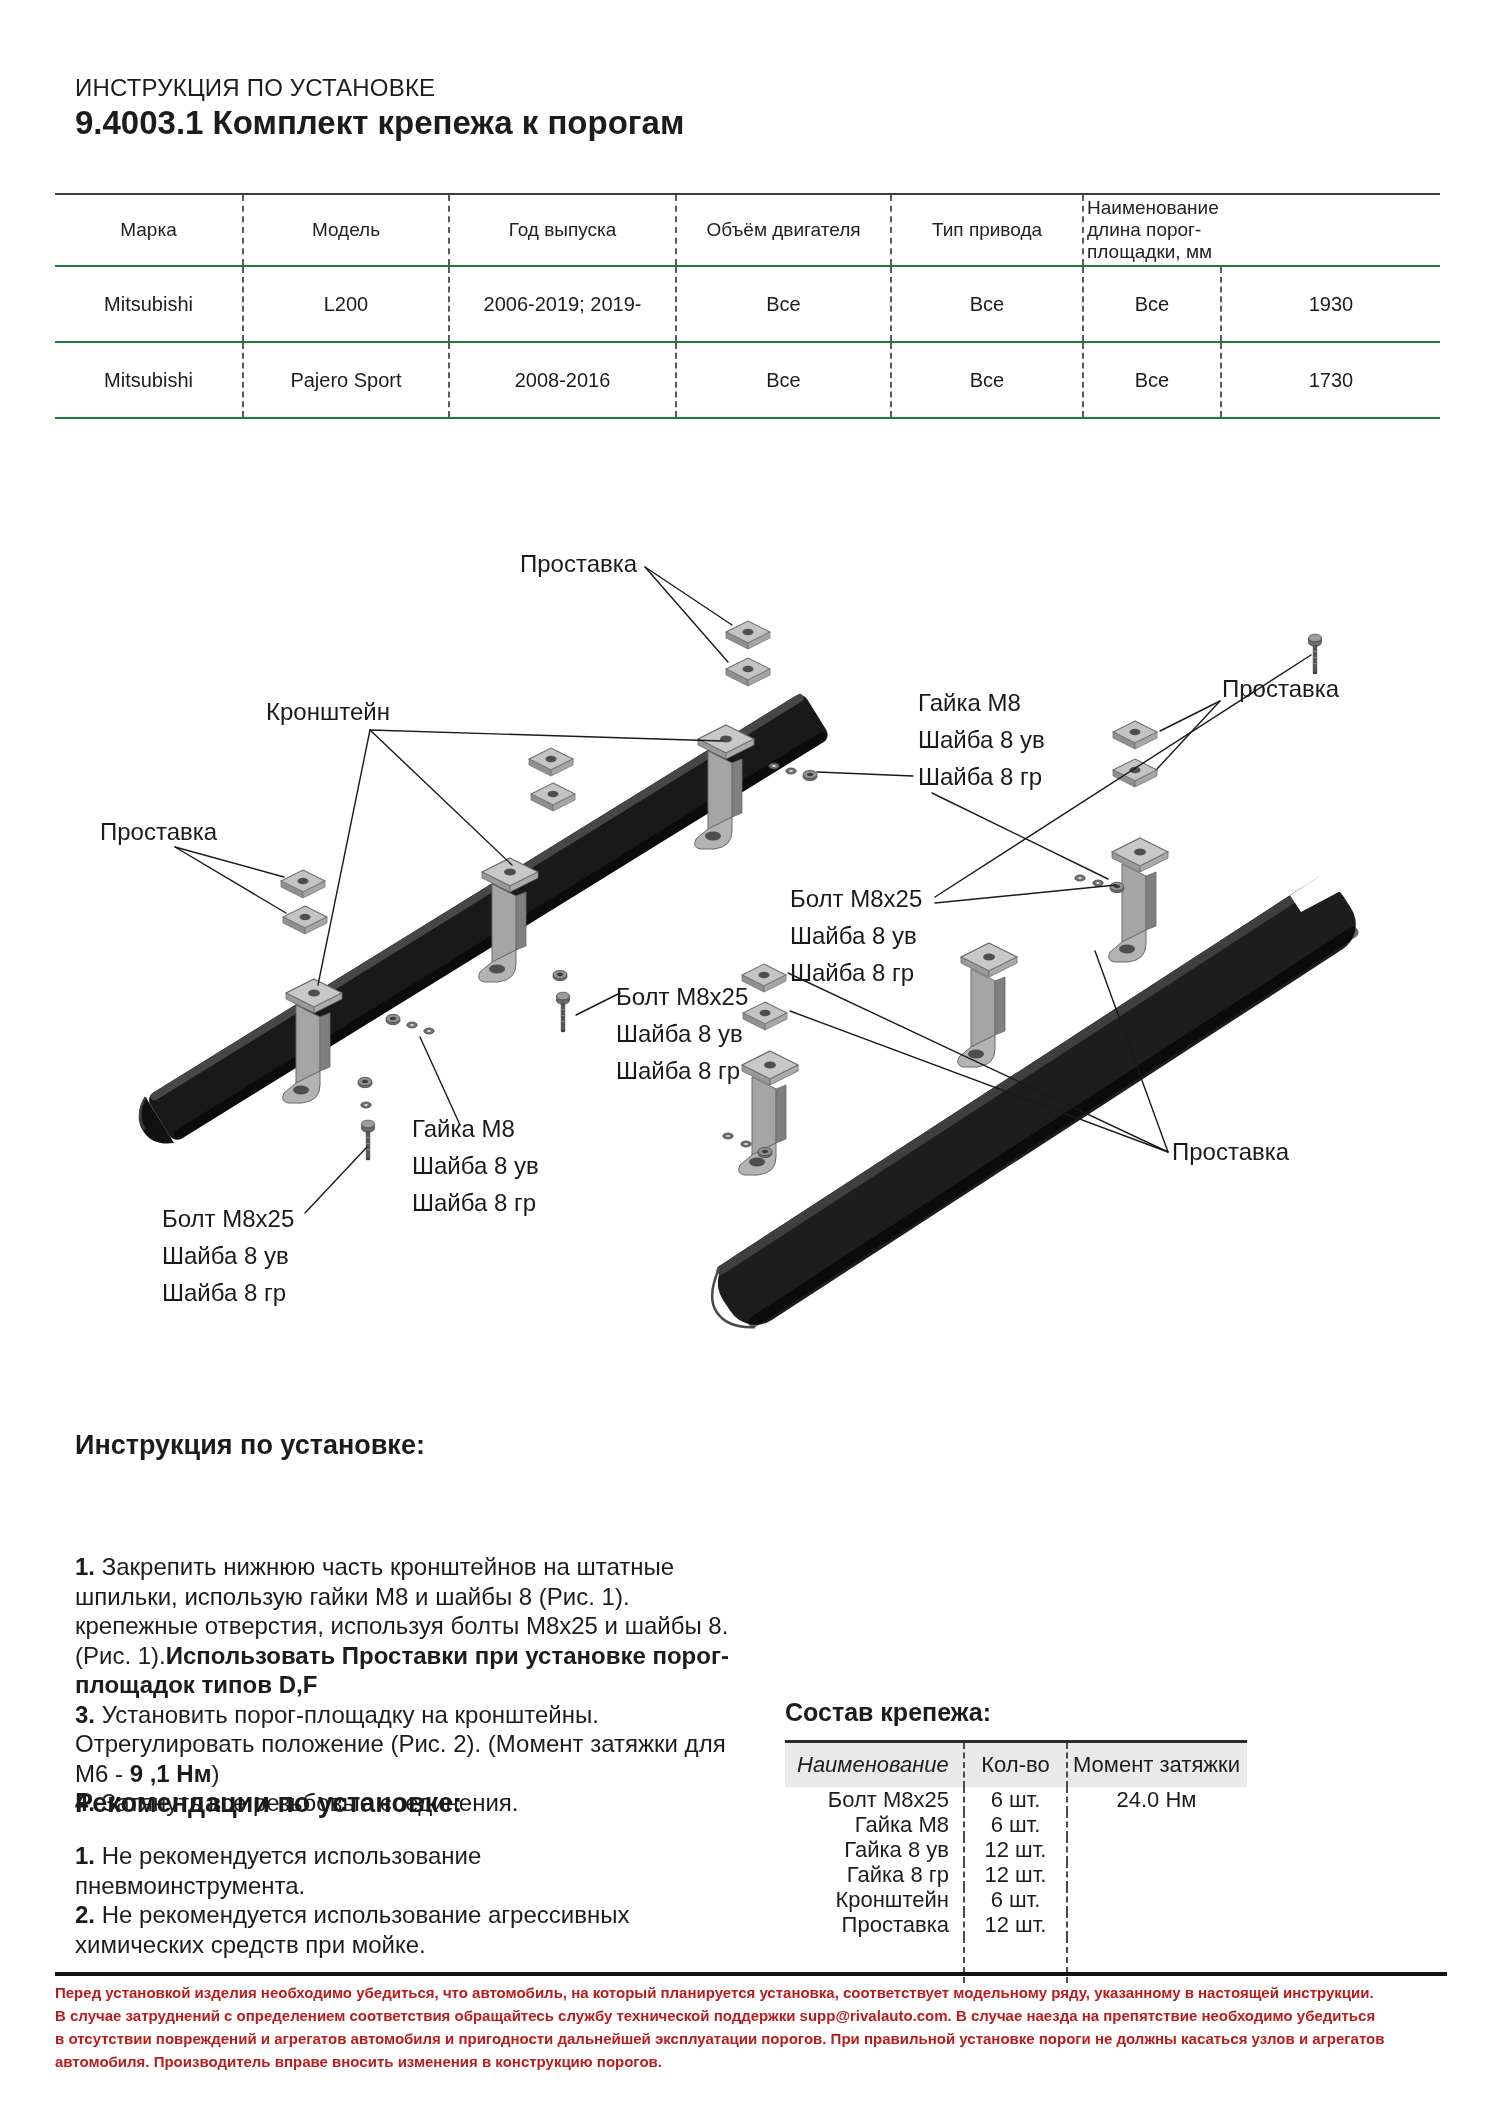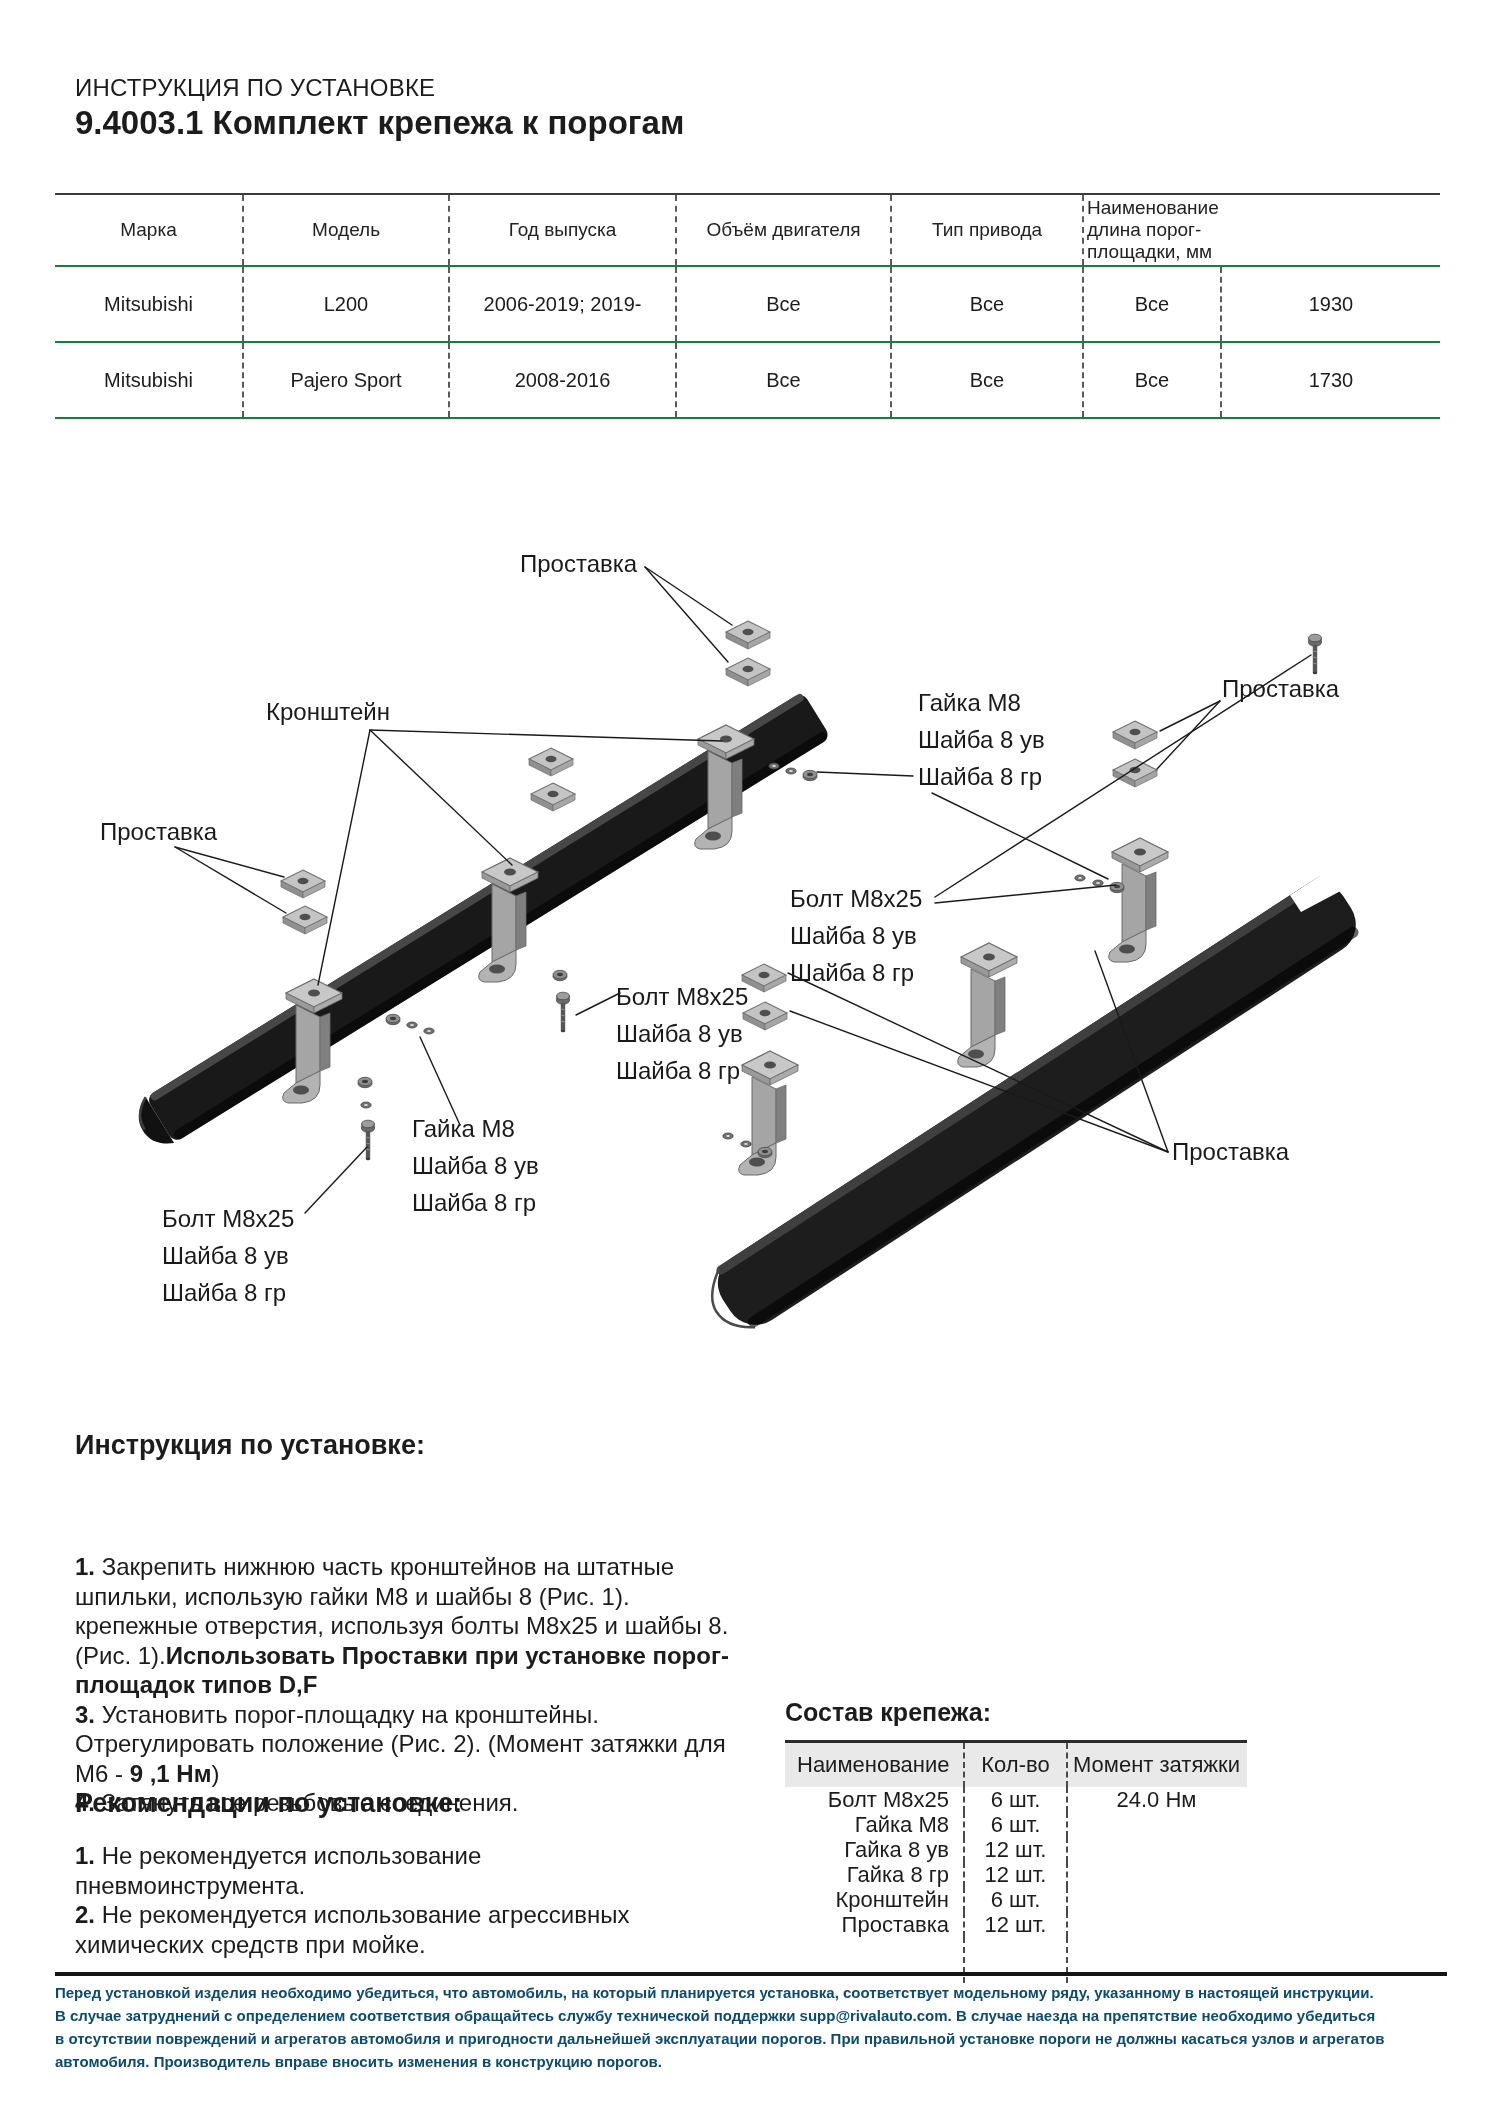--- a/index.html
+++ b/index.html
@@ -28,33 +28,33 @@
   .inst-body{position:absolute;left:75px;top:1552px;width:740px;font-size:24px;line-height:29.5px;}
   .rec-h{position:absolute;left:75px;top:1788px;font-size:27px;font-weight:bold;}
   .rec-body{position:absolute;left:75px;top:1841px;width:640px;font-size:24px;line-height:29.5px;}
   .tline{white-space:nowrap;}
   
   .hw-wrap{position:absolute;left:785px;top:1698px;width:462px;}
   .hw-title{font-size:25px;font-weight:bold;}
   .hw-table{margin-top:13px;border-top:3px solid #2b2b2b;}
   .hw-head{display:grid;grid-template-columns:178px 103px 179px;background:#e9e9e9;height:44px;}
   .hw-hcell{display:flex;align-items:center;justify-content:center;font-size:22px;box-sizing:border-box;}
-  .hw-hcell.name{justify-content:flex-start;padding-left:12px;}
+  .hw-hcell.name{justify-content:flex-start;padding-left:12px;font-style:italic;}
   .hw-row{display:grid;grid-template-columns:178px 103px 179px;height:25px;font-size:22px;line-height:25px;}
   .hw-cell{box-sizing:border-box;}
   .hw-cell.name{text-align:right;padding-right:14px;}
   .hw-cell.qty{text-align:center;}
   .hw-cell.tq{text-align:center;}
   .hw-head .hw-hcell + .hw-hcell,
   .hw-row .hw-cell + .hw-cell{border-left:2px dashed #4a4a4a;}
   .hw-spacer{display:grid;grid-template-columns:178px 103px 179px;height:46px;}
   .hw-spacer div + div{border-left:2px dashed #4a4a4a;}
   
   .footer{position:absolute;left:55px;top:1972px;width:1392px;border-top:4px solid #141414;padding-top:5px;}
-  .footer .fline{font-size:15px;font-weight:bold;line-height:23px;white-space:nowrap;color:#0c4a6e;}
+  .footer .fline{font-size:15px;font-weight:bold;line-height:23px;white-space:nowrap;color:#b91c1c;}
 </style>
 </head>
 <body>
 
 <div class="page">
 
   <div class="doc-title">ИНСТРУКЦИЯ ПО УСТАНОВКЕ</div>
   <div class="doc-subtitle">9.4003.1 Комплект крепежа к порогам</div>
 
   <div class="fit-table">

